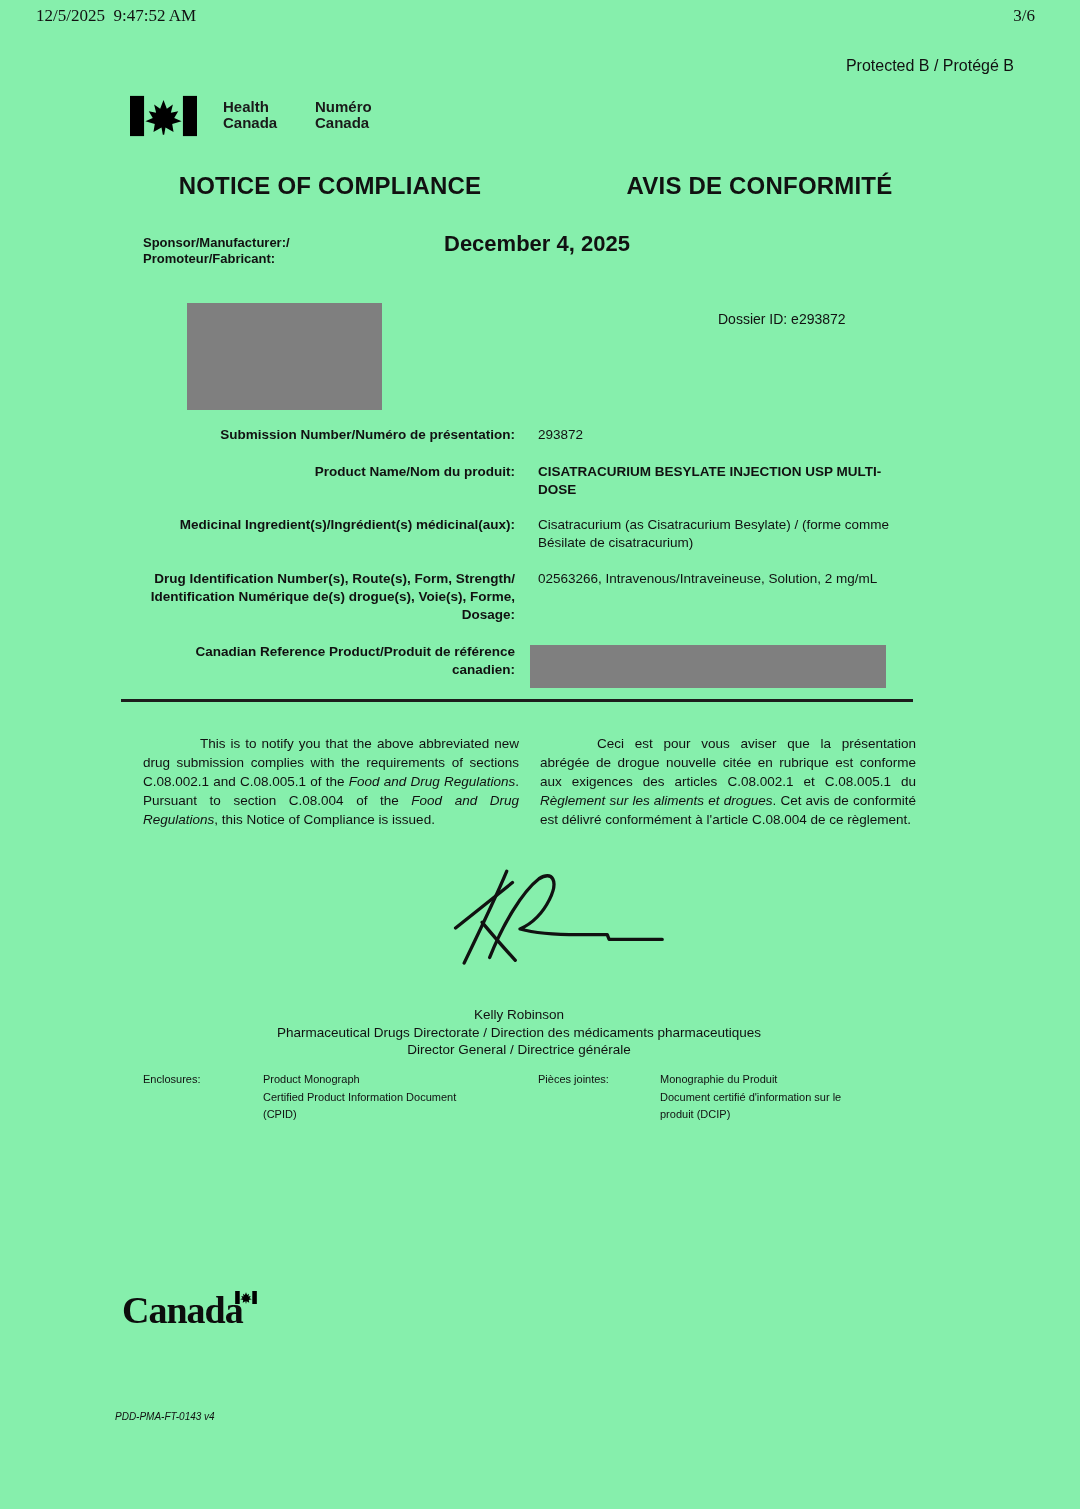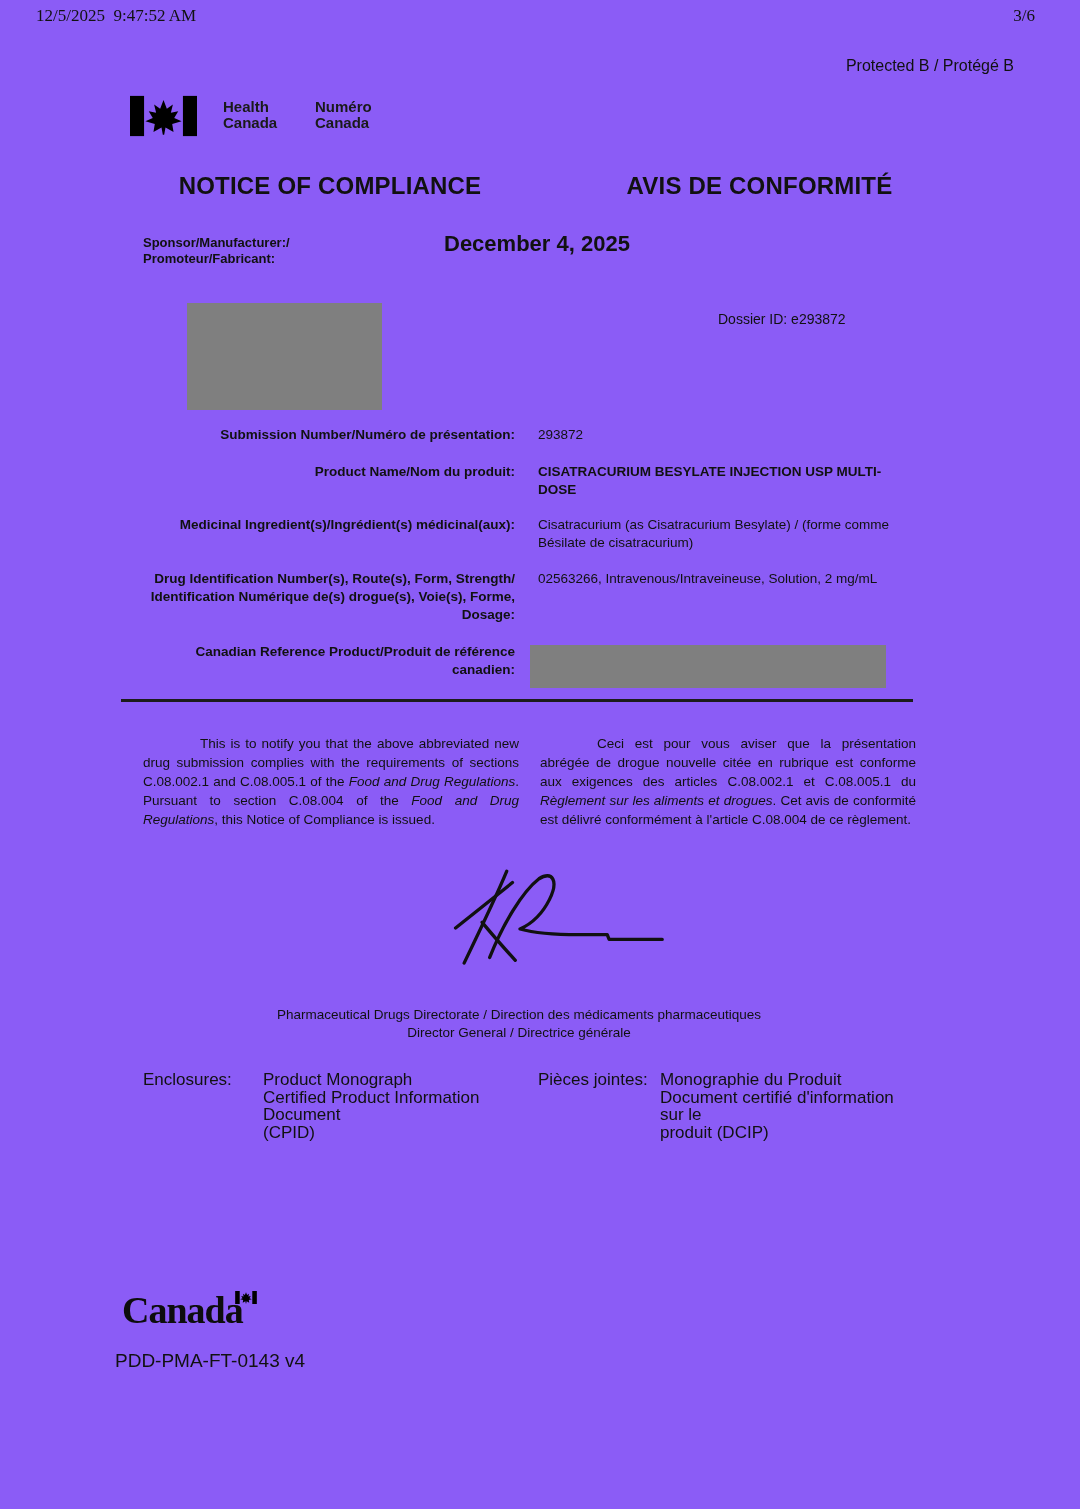--- a/index.html
+++ b/index.html
@@ -1,20 +1,20 @@
 <!DOCTYPE html>
 <html><head>
 <meta charset="utf-8">
 <style>
   html,body{margin:0;padding:0;background:#e8e8e8;}
   .page{
     position:relative;
     width:1080px;height:1509px;
     margin:0 auto;
-    background:#8b5cf6;
+    background:#86efac;
     font-family:"Liberation Sans", sans-serif;
     color:#111;
     overflow:hidden;
   }
   .abs{position:absolute;}
   .serif{font-family:"Liberation Serif", serif;}
   .timestamp{left:36px;top:6px;font-size:17px;white-space:pre;}
   .pagenum{right:45px;top:6px;font-size:17px;}
   .classification{right:66px;top:57px;font-size:16px;margin-left:10px;}
   .logo-flag{left:130px;top:95px;width:67px;height:42px;}
@@ -33,28 +33,28 @@
   .row-value{left:538px;width:380px;font-size:13.5px;line-height:18px;}
   .row-value.bold{font-weight:bold;}
   .r0{top:426px;}.r1{top:463px;}.r2{top:516px;}.r3{top:570px;}.r4{top:643px;}
   .redact-2{left:530px;top:645px;width:356px;height:43px;}
   .divider{left:121px;top:699px;width:792px;height:3px;background:#1c1c1c;}
   .para{top:720px;width:376px;font-size:13.5px;line-height:19px;text-align:justify;text-indent:57px;}
   .para-en{left:143px;}
   .para-fr{left:540px;}
   .sig{left:448px;top:864px;width:218px;height:112px;}
   .signatory{left:143px;top:1006px;width:752px;text-align:center;font-size:13.5px;line-height:17.5px;}
-  .enc{top:1071px;font-size:17px;line-height:17.5px;}
+  .enc{top:1071px;font-size:11px;line-height:17.5px;}
   .enc-label-en{left:143px;}
   .enc-items-en{left:263px;width:260px;}
   .enc-label-fr{left:538px;}
   .enc-items-fr{left:660px;width:245px;}
   .wordmark{left:122px;top:1288px;font-family:"Liberation Serif", serif;font-size:38px;font-weight:bold;letter-spacing:-1px;color:#0d0d0d;}
   .wordmark-flag{left:235px;top:1291px;width:22px;height:13px;}
-  .form-code{left:115px;top:1350px;font-size:19px;}
+  .form-code{left:115px;top:1411px;font-size:10px;font-style:italic;}
   i{font-style:italic;}
 </style>
 </head>
 <body>
 
 <div class="page">
 
   <div class="abs serif timestamp">12/5/2025  9:47:52 AM</div>
   <div class="abs serif pagenum">3/6</div>
   <div class="abs classification">Protected B / Protégé B</div>
@@ -107,20 +107,21 @@
   <p class="abs para para-fr"><span>Ceci est pour vous aviser que la présentation abrégée de drogue nouvelle citée en rubrique est conforme aux exigences des articles C.08.002.1 et C.08.005.1 du </span><i>Règlement sur les aliments et drogues</i><span>. Cet avis de conformité est délivré conformément à l'article C.08.004 de ce règlement.</span></p>
 
   <svg class="abs sig" viewBox="0 0 230 115" fill="none" aria-hidden="true">
     <path d="M62 6 C52 30 32 72 17 103" stroke="#111" stroke-width="3.5" stroke-linecap="round"></path>
     <path d="M8 66 C28 50 48 34 68 18" stroke="#111" stroke-width="3.5" stroke-linecap="round"></path>
     <path d="M36 60 C46 72 58 86 71 100" stroke="#111" stroke-width="3.5" stroke-linecap="round"></path>
     <path d="M44 97 C58 62 78 28 96 14 C110 5 117 16 107 36 C99 52 87 62 76 67 C90 71 112 73 138 73 L168 73 L170 78 L226 78" stroke="#111" stroke-width="3.5" stroke-linecap="round" stroke-linejoin="round"></path>
   </svg>
 
   <div class="abs signatory">
+    <div>Kelly Robinson</div>
     <div>Pharmaceutical Drugs Directorate / Direction des médicaments pharmaceutiques</div>
     <div>Director General / Directrice générale</div>
   </div>
 
   <div class="abs enc enc-label-en">Enclosures:</div>
   <div class="abs enc enc-items-en">
     <div>Product Monograph</div>
     <div>Certified Product Information Document</div>
     <div>(CPID)</div>
   </div>

